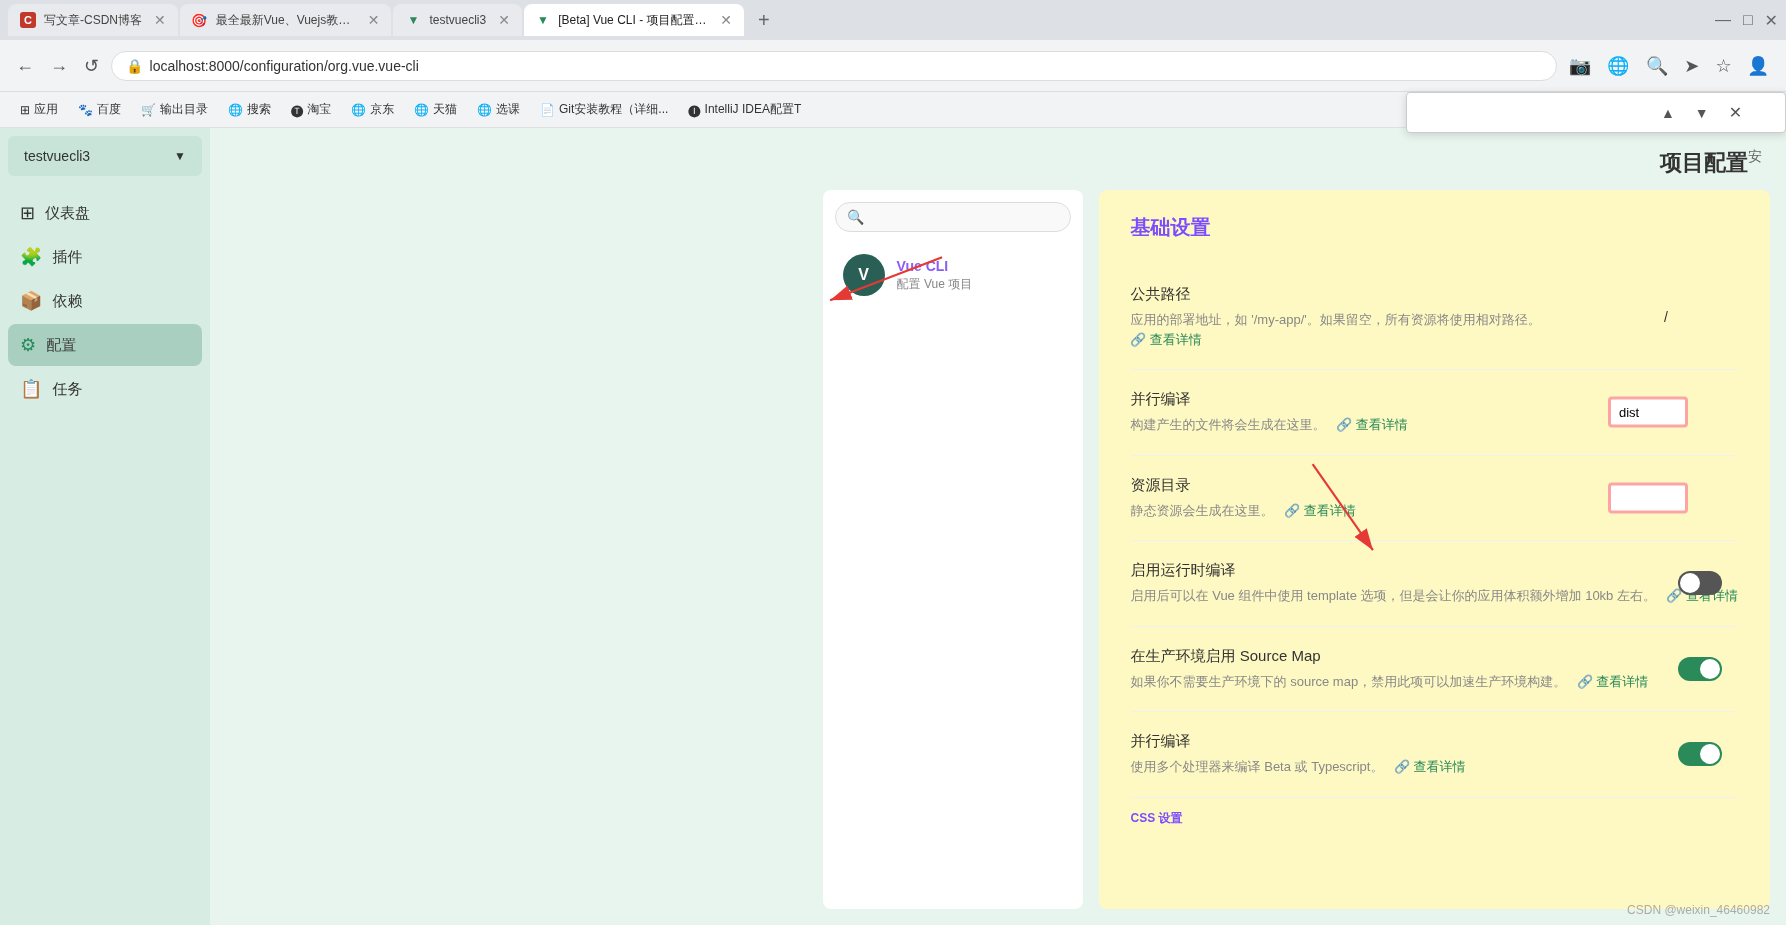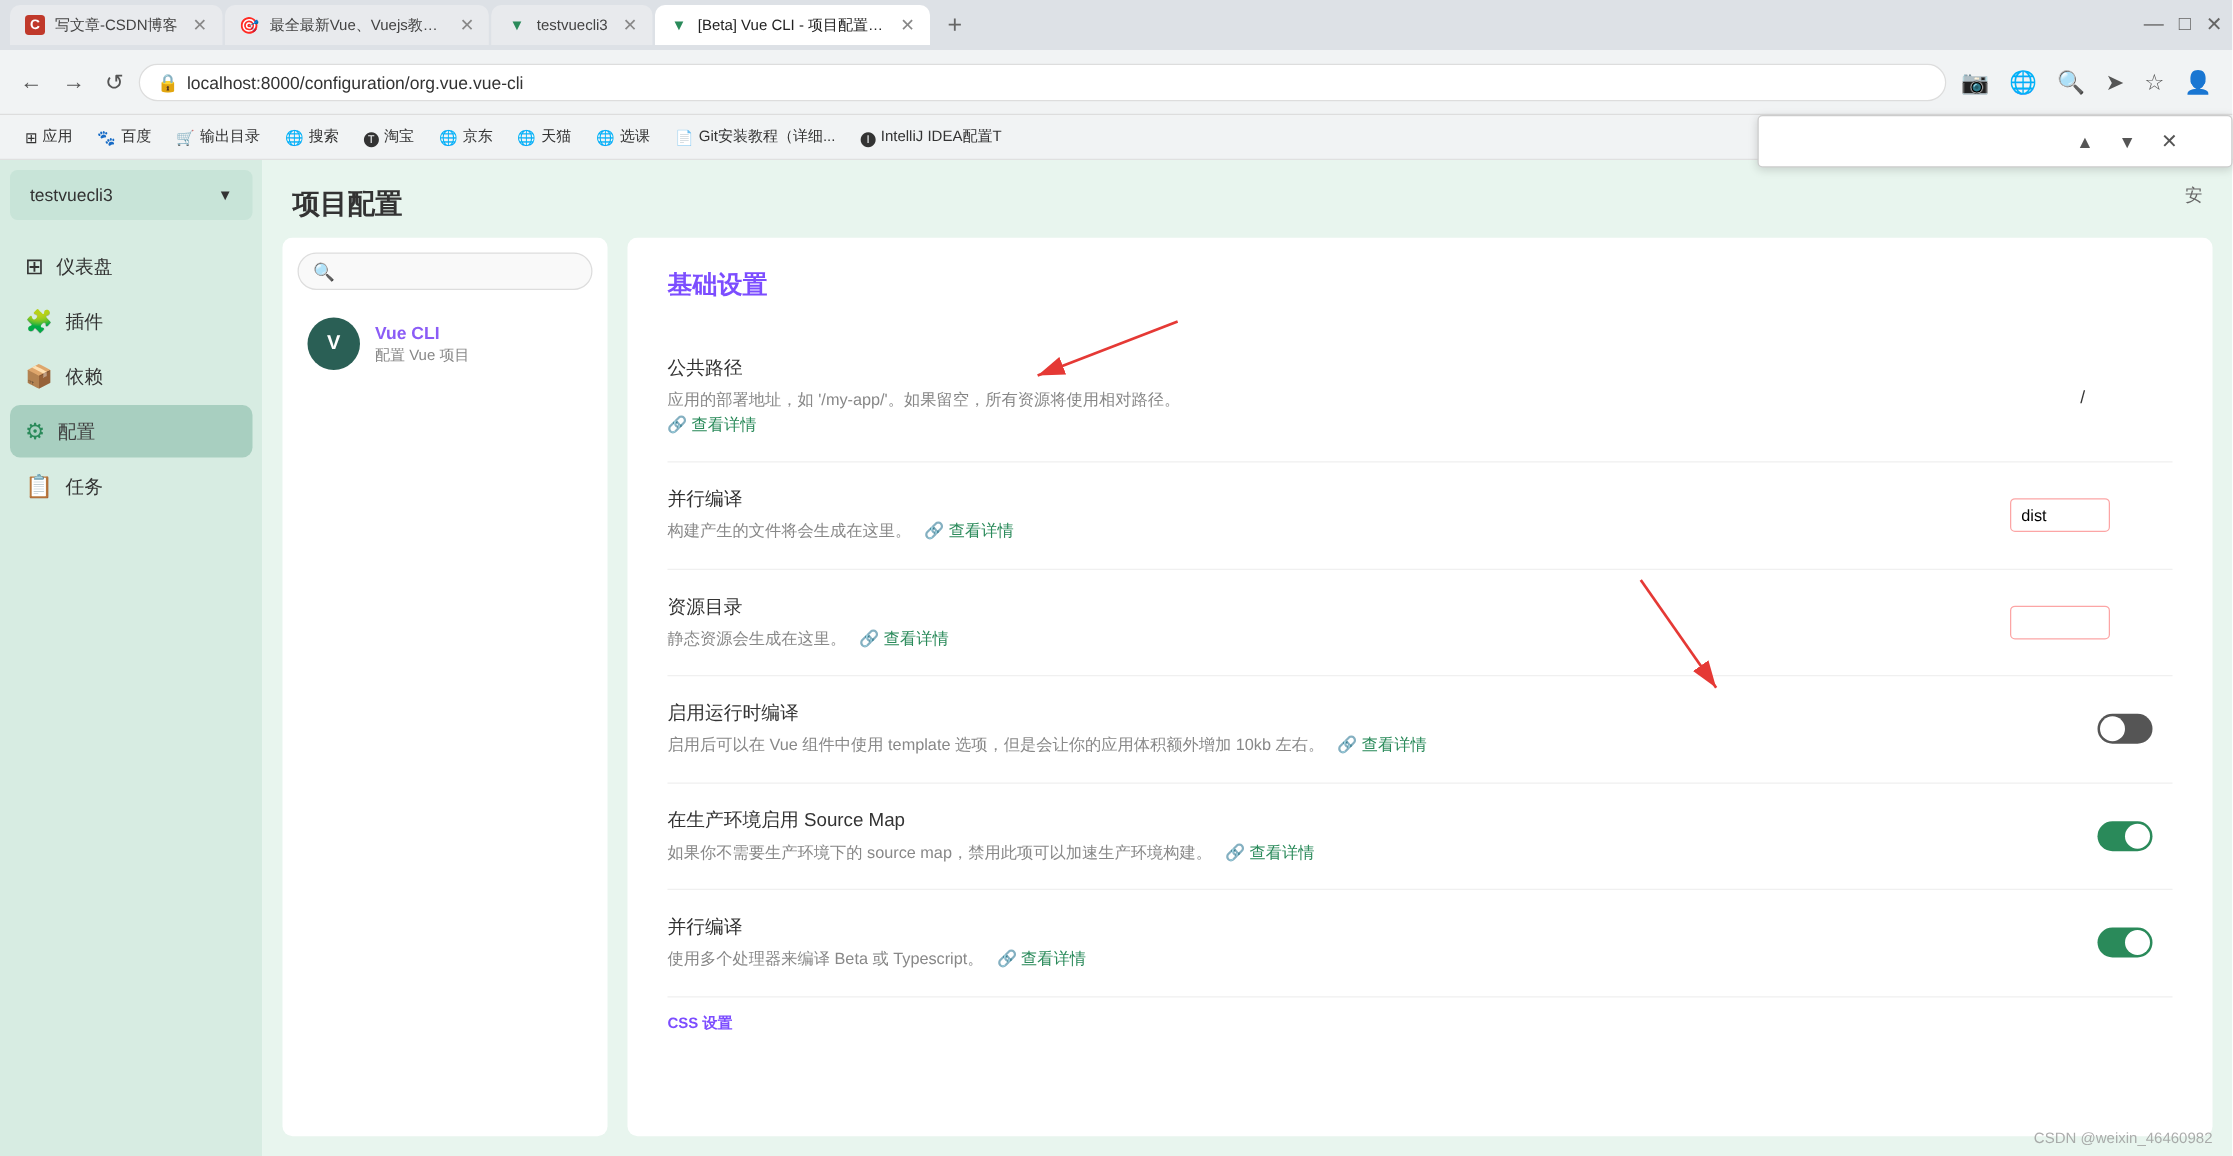--- a/index.html
+++ b/index.html
@@ -99,21 +99,21 @@
       display: flex; align-items: center;
       padding: 10px 12px; border-radius: 8px;
       cursor: pointer; font-size: 15px; color: #333;
       gap: 10px;
     }
     .sidebar-item.active { background: #a8cfc0; color: #1a8a5a; }
     .sidebar-item.active .sidebar-icon { color: #1a8a5a; }
     .sidebar-icon { font-size: 18px; display: flex; align-items: center; }
 
     
-    .page-content { flex: 1; display: flex; flex-direction: column; background: #e8f5ee; overflow: hidden; }
+    .page-content { flex: 1; display: flex; flex-direction: column; background: #e8f5ee; overflow: hidden; align-items: flex-end; }
     .page-header {
       padding: 20px 24px 12px;
       font-size: 22px; font-weight: bold; color: #333;
     }
     .page-body { display: flex; flex: 1; overflow: hidden; padding: 0 16px 16px; gap: 16px; }
 
     
     .plugin-panel {
       width: 260px; background: #fff;
       border-radius: 8px; padding: 12px;
@@ -136,21 +136,21 @@
       background: #2a5f55; display: flex; align-items: center;
       justify-content: center; color: #fff; font-size: 16px; font-weight: bold;
       flex-shrink: 0;
     }
     .plugin-info { display: flex; flex-direction: column; gap: 2px; }
     .plugin-name { font-size: 14px; font-weight: 600; color: #8b5cf6; }
     .plugin-desc { font-size: 12px; color: #888; }
 
     
     .settings-panel {
-      flex: 1; background: #ffffff;
+      flex: 1; background: #fef9c3;
       border-radius: 8px; padding: 24px 32px;
       overflow-y: auto; position: relative;
     }
     .settings-section-title {
       font-size: 20px; font-weight: bold;
       color: #7c4dff; margin-bottom: 24px;
     }
     .setting-item {
       padding: 20px 0;
       border-bottom: 1px solid #f0f0f0;
@@ -162,21 +162,21 @@
     .setting-desc { font-size: 13px; color: #888; line-height: 1.5; }
     .setting-link { color: #2a8a5a; text-decoration: none; display: inline-flex; align-items: center; gap: 3px; }
     .setting-value { 
       position: absolute; right: 70px; top: 50%;
       transform: translateY(-50%);
       font-size: 14px; color: #333;
     }
     .setting-input-box {
       position: absolute; right: 50px; top: 50%;
       transform: translateY(-50%);
-      border: 1px solid #fca5a5; border-radius: 4px;
+      border: 3px solid #fca5a5; border-radius: 4px;
       padding: 5px 8px; font-size: 13px; width: 80px;
     }
     .toggle {
       position: absolute; right: 16px; top: 50%;
       transform: translateY(-50%);
       width: 44px; height: 24px; border-radius: 12px;
       cursor: pointer; display: flex; align-items: center;
       transition: background 0.2s;
     }
     .toggle.on { background: #2a8a5a; justify-content: flex-end; padding-right: 2px; }

